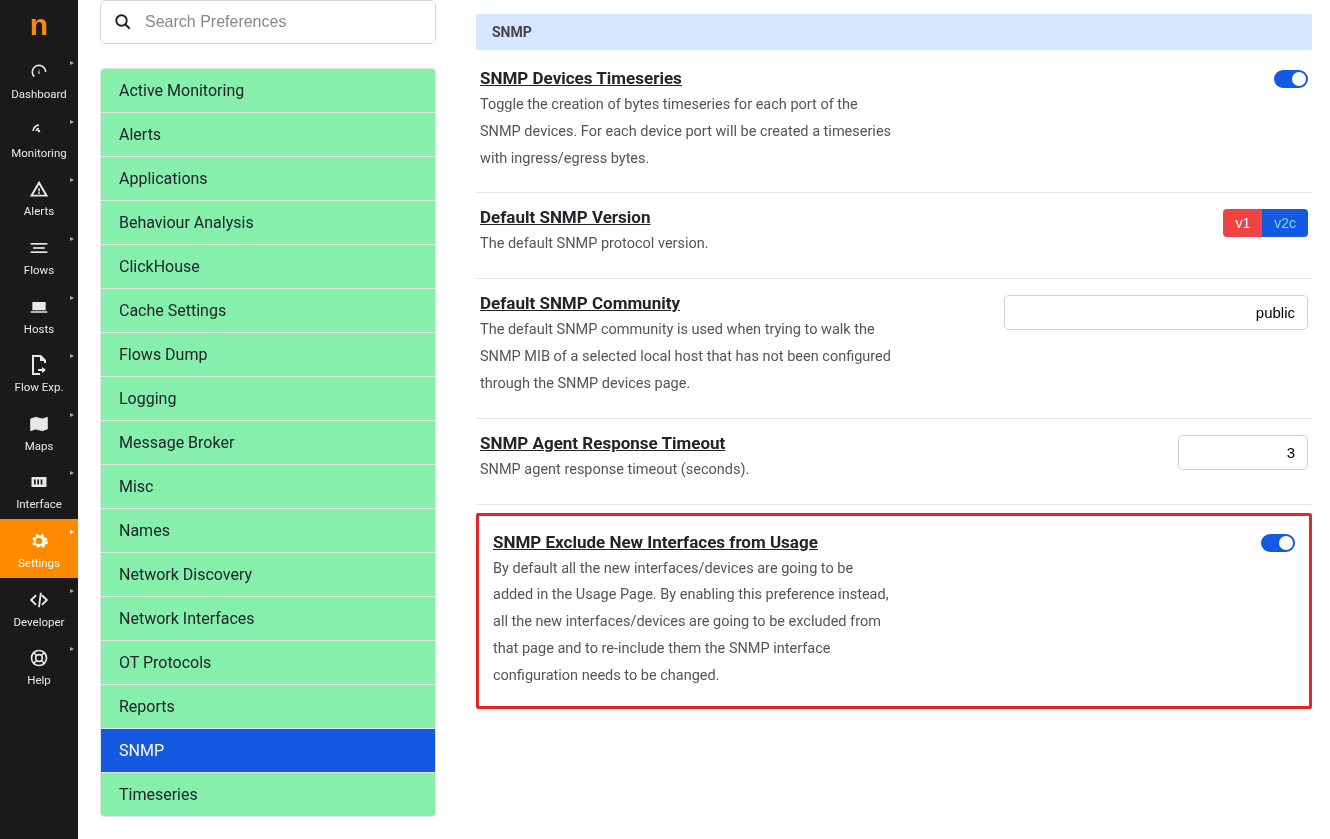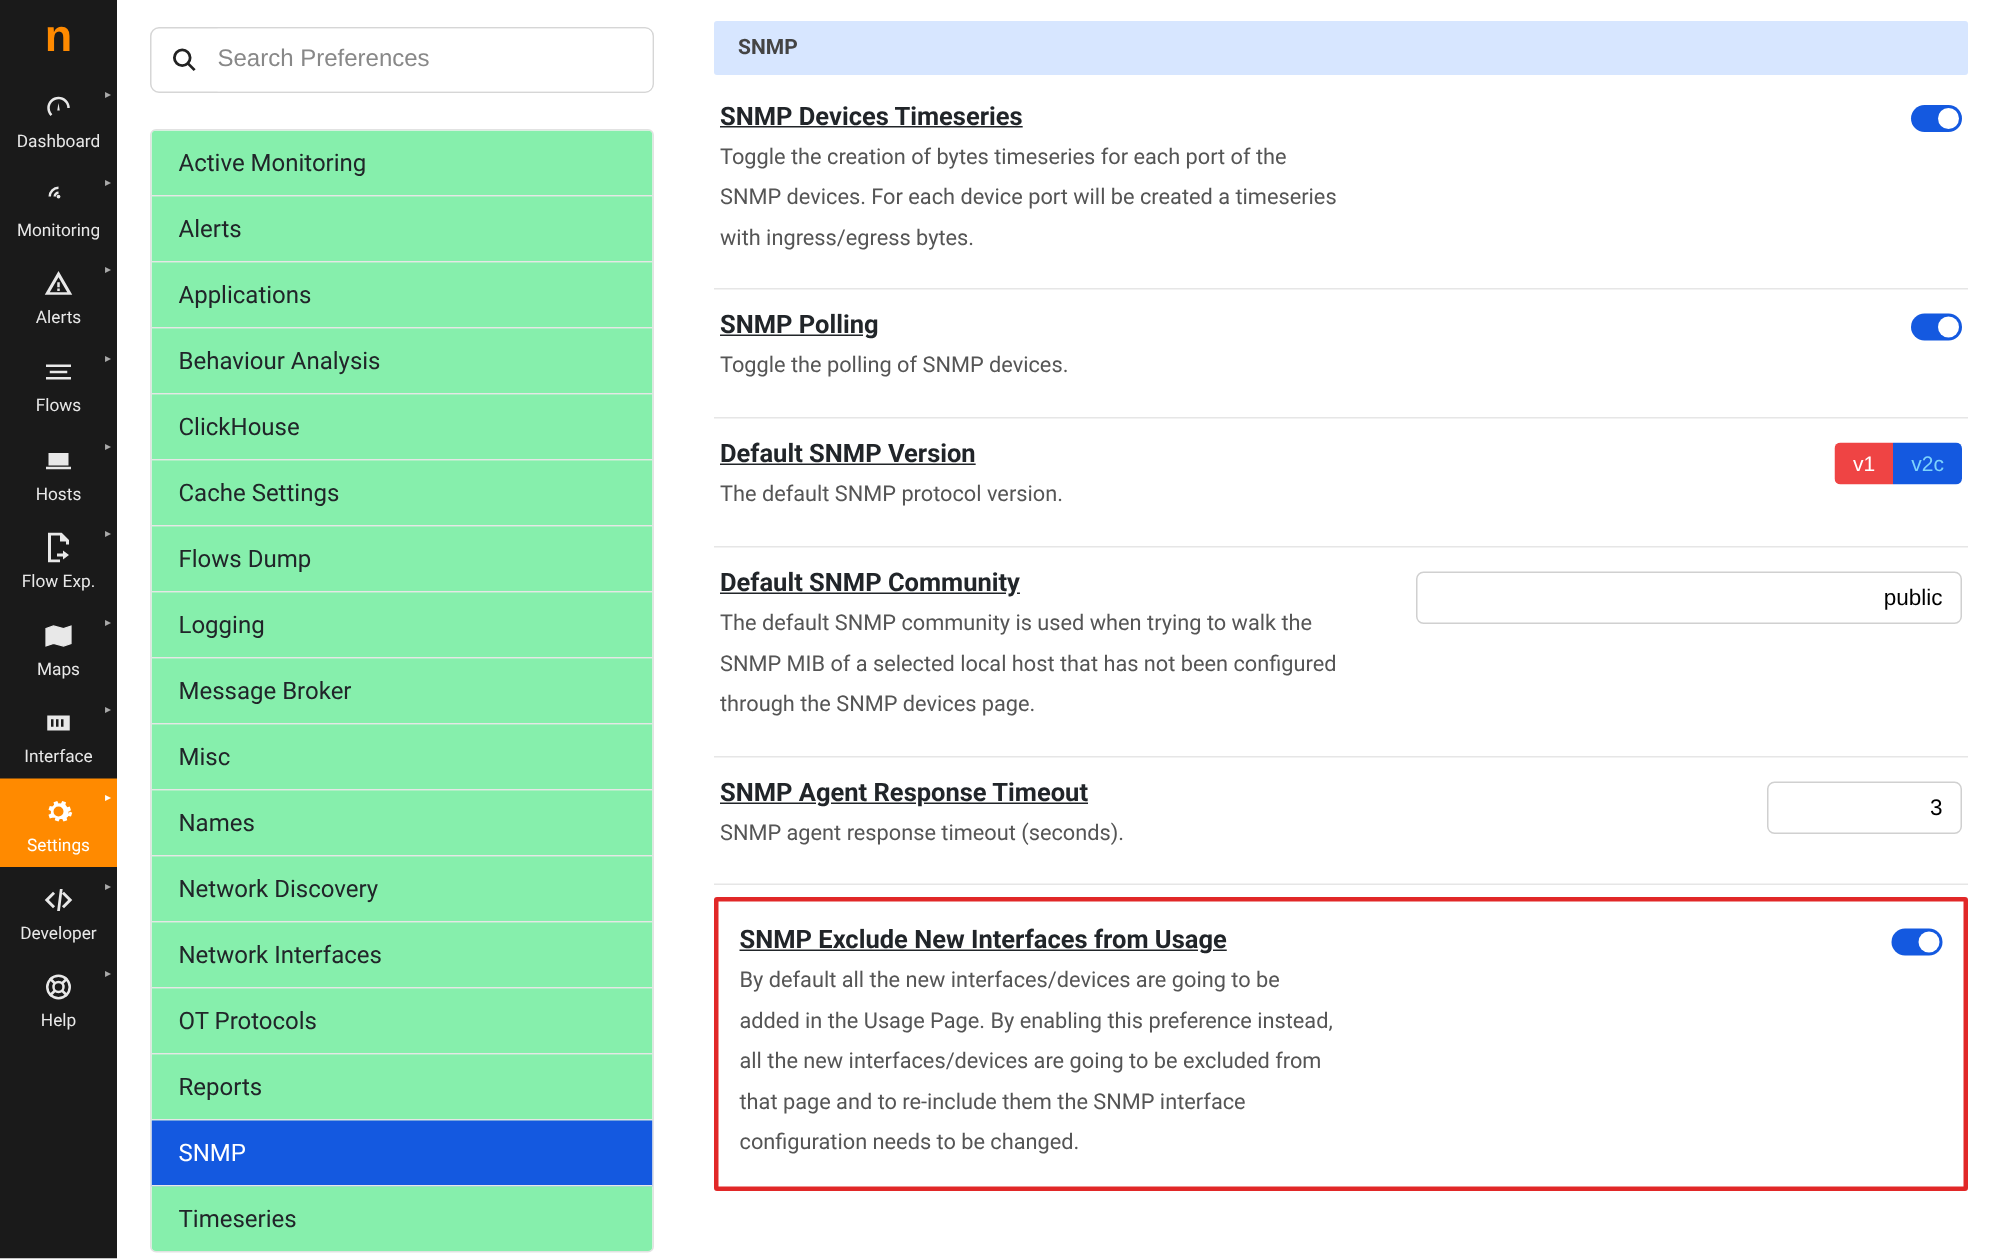--- a/index.html
+++ b/index.html
@@ -11,21 +11,21 @@
 .nav-logo { height: 50px; display: flex; align-items: center; justify-content: center; }
 .nav-logo span { color: #ff8a00; font-weight: 900; font-size: 30px; font-family: Arial, sans-serif; }
 .nav-item { position: relative; display: flex; flex-direction: column; align-items: center; justify-content: center; padding: 10px 2px 8px; cursor: pointer; color: #e8e8e8; }
 .nav-item.active { background: #ff8a00; color: #fff; }
 .nav-item .nav-icon { font-size: 18px; height: 24px; display:flex; align-items:center; justify-content:center; }
 .nav-item .nav-label { font-size: 11.5px; margin-top: 4px; text-align: center; line-height: 1.1; }
 .nav-item .nav-caret { position: absolute; right: 4px; top: 8px; font-size: 8px; color: #aaa; }
 .nav-item.active .nav-caret { color: #fff; }
 
 
-.prefs-panel { width: 380px; padding: 18px 22px 0 22px; flex-shrink: 0; }
+.prefs-panel { width: 380px; padding: 0 22px 0 22px; flex-shrink: 0; }
 .search-wrap { display: flex; align-items:center; border: 1px solid #d6d6d6; border-radius: 6px; height: 44px; overflow:hidden; }
 .search-icon { width: 44px; display:flex; align-items:center; justify-content:center; font-size: 18px; color:#222; }
 .search-input { flex:1; border: none; outline: none; height: 100%; font-size: 16px; color:#555; }
 .search-input::placeholder { color: #888; }
 .prefs-list { margin-top: 24px; border: 1px solid #e2e2e2; border-radius: 4px; overflow: hidden; }
 .prefs-item { padding: 12px 18px; font-size: 16px; border-bottom: 1px solid #e6e6e6; cursor: pointer; background:#86efac; }
 .prefs-item:last-child { border-bottom: none; }
 .prefs-item.selected { background: #1459e0; color: #fff; }
 
 
@@ -42,21 +42,21 @@
 .toggle { width: 34px; height: 18px; border-radius: 10px; background: #1459e0; position: relative; cursor:pointer; }
 .toggle::after { content:""; position:absolute; right:2px; top:2px; width:14px; height:14px; background:#fff; border-radius:50%; }
 
 
 .btn-group { display:flex; border-radius:4px; overflow:hidden; }
 .btn-group button { border:none; padding:6px 12px; font-size:14px; cursor:pointer; }
 .btn-v1 { background:#ef4444; color:#fff; }
 .btn-v2c { background:#1459e0; color:#7dd3fc; }
 
 
-.text-input { border:1px solid #d0d0d0; border-radius:5px; padding:8px 12px; width:364px; text-align:right; font-size:15px; }
+.text-input { border:1px solid #d0d0d0; border-radius:5px; padding:8px 12px; width:304px; text-align:right; font-size:15px; }
 .num-input { border:1px solid #d0d0d0; border-radius:5px; padding:8px 12px; width:130px; text-align:right; font-size:15px; }
 
 
 .highlight-box { border: 3px solid #e12828; padding: 10px 14px 16px 14px; margin-top: 8px; border-radius: 2px; }
 .highlight-box .setting { border-bottom:none; padding:6px 0 0 0; }
 </style>
 </head>
 <body>
 
 <div class="app">
@@ -219,29 +219,20 @@
     <div class="setting">
       <div class="setting-left">
         <div class="setting-title">SNMP Devices Timeseries</div>
         <div class="setting-desc">Toggle the creation of bytes timeseries for each port of the SNMP devices. For each device port will be created a timeseries with ingress/egress bytes.</div>
       </div>
       <div class="setting-right">
         <div class="toggle"></div>
       </div>
     </div>
 
-    <div class="setting">
-      <div class="setting-left">
-        <div class="setting-title">SNMP Polling</div>
-        <div class="setting-desc">Toggle the polling of SNMP devices.</div>
-      </div>
-      <div class="setting-right">
-        <div class="toggle"></div>
-      </div>
-    </div>
 
     <div class="setting">
       <div class="setting-left">
         <div class="setting-title">Default SNMP Version</div>
         <div class="setting-desc">The default SNMP protocol version.</div>
       </div>
       <div class="setting-right">
         <div class="btn-group">
           <button class="btn-v1">v1</button>
           <button class="btn-v2c">v2c</button>

